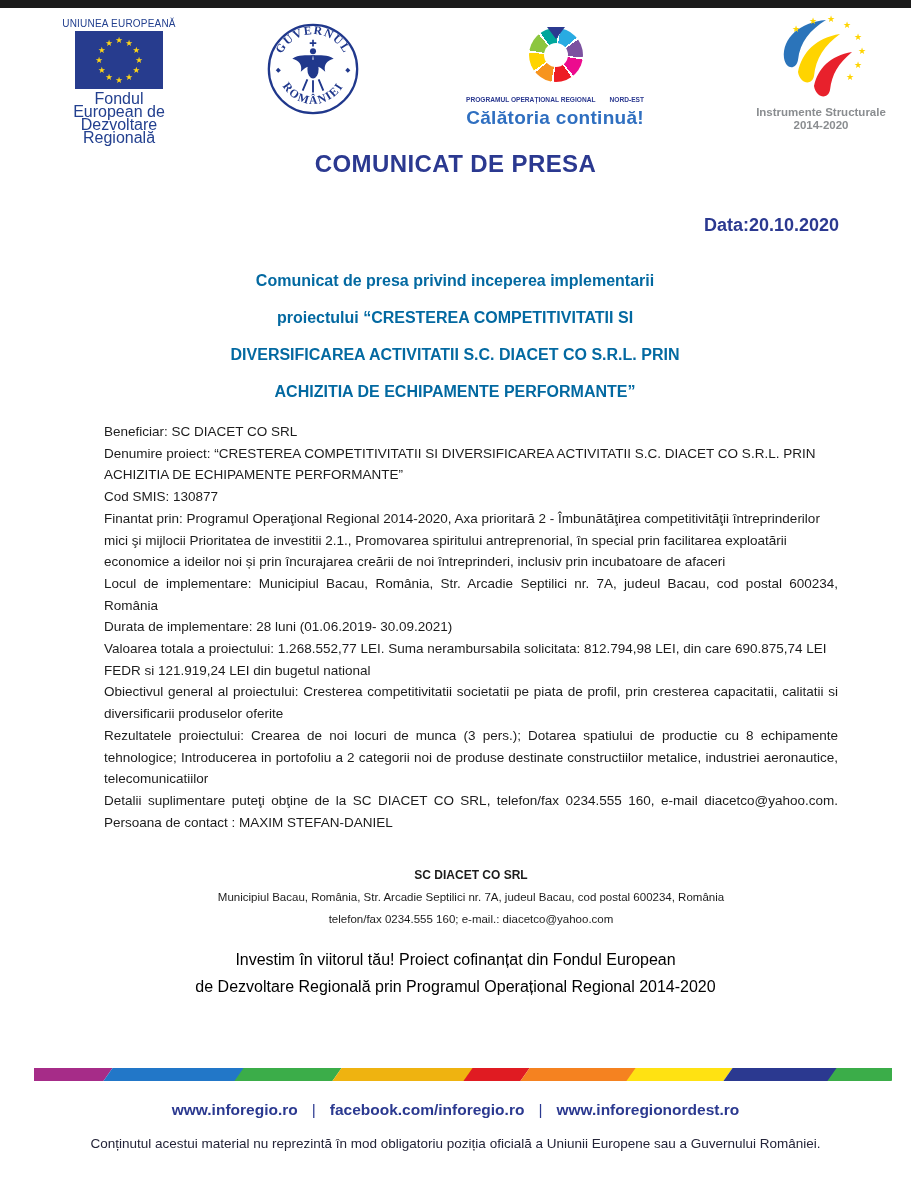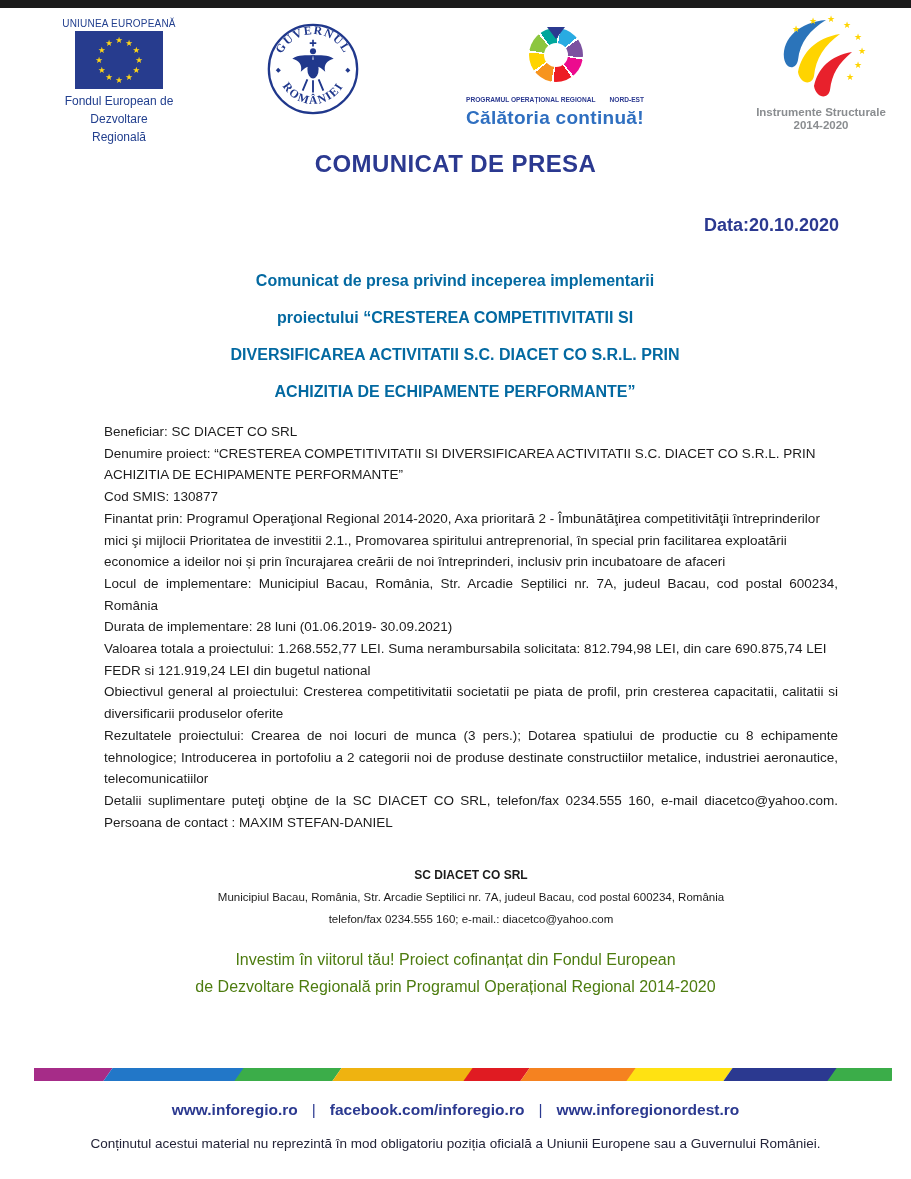--- a/index.html
+++ b/index.html
@@ -8,33 +8,33 @@
     background:#ffffff; font-family:"Liberation Sans", sans-serif; color:#1c1c1c;
   }
   .topstrip { position:absolute; top:0; left:0; width:911px; height:8px; background:#1b1b1b; }
 
   
   .header-logos { position:absolute; top:8px; left:0; width:911px; height:120px; }
 
   .eu-logo { position:absolute; left:62px; top:10px; width:114px; text-align:center; color:#23408f; }
   .eu-top { font-size:10px; white-space:nowrap; letter-spacing:.2px; }
   .eu-flag { display:block; margin:2px auto 3px auto; }
-  .eu-bottom { font-size:12px; line-height:18px; }
+  .eu-bottom { font-size:16px; line-height:13px; }
 
   .gov-logo { position:absolute; left:266px; top:14px; }
 
   .regio-logo { position:absolute; left:466px; top:12px; width:178px; }
   .regio-word { display:flex; justify-content:center; align-items:flex-start; height:74px; }
   .regio-text { font-size:64px; line-height:64px; font-weight:bold; color:#2b3990; letter-spacing:-3px; }
   .regio-wheel { width:54px; height:54px; border-radius:50%; margin:8px 0 0 2px; position:relative; }
   .regio-wheel::after { content:""; position:absolute; inset:15px; background:#fff; border-radius:50%; }
   .regio-wheel .notch { position:absolute; top:-1px; left:50%; transform:translateX(-50%); width:0; height:0;
       border-left:9px solid transparent; border-right:9px solid transparent; border-top:12px solid #2b3990; z-index:2; }
   .regio-sub { display:flex; justify-content:space-between; font-size:6.6px; font-weight:bold; color:#2b3990; margin-top:2px; }
-  .regio-tagline { text-align:left; font-size:19px; font-weight:bold; color:#2f6fc0; margin-top:4px; letter-spacing:.3px; }
+  .regio-tagline { text-align:right; font-size:19px; font-weight:bold; color:#2f6fc0; margin-top:4px; letter-spacing:.3px; }
 
   .instr-logo { position:absolute; left:748px; top:6px; width:146px; text-align:center; }
   .instr-text { font-size:11.5px; font-weight:bold; color:#8a8d90; line-height:13px; margin-top:-2px; }
 
   
   .doc-title { position:absolute; top:150px; left:0; width:911px; text-align:center;
       font-size:24px; font-weight:bold; color:#2b3990; letter-spacing:.4px; }
   .doc-date { position:absolute; top:209px; right:72px; font-size:18px; font-weight:bold; color:#2b3990;margin-top:6px; }
   .headline { position:absolute; top:262px; left:85px; width:740px; text-align:center;
       font-size:16px; line-height:37px; font-weight:bold; color:#0369a1; }
@@ -45,21 +45,21 @@
   .bp { margin:0; }
   .bp.just { text-align:justify; }
   .b { font-weight:normal; }
 
   
   .contact { position:absolute; top:864px; left:104px; width:734px; text-align:center;
       font-size:11.5px; line-height:22px; color:#1c1c1c; }
   .contact .cname { font-weight:bold; font-size:12px; }
 
   .funding { position:absolute; top:946px; left:0; width:911px; text-align:center;
-      font-size:16px; line-height:27px; color:#4d7c0f; }
+      font-size:16px; line-height:27px; color:#000000; }
 
   
   .bar-clip { position:absolute; top:1068px; left:34px; width:858px; height:13px; overflow:hidden; }
   .bar-row { display:flex; height:13px; margin-left:-7px; }
   .seg { height:13px; transform:skewX(-35deg); margin-right:-0.5px; flex:none; }
 
   .footer-links { position:absolute; top:1101px; left:0; width:911px; text-align:center;
       font-size:15.5px; font-weight:bold; color:#2b3990; }
   .footer-links .sep { margin:0 14px; font-weight:normal; }
 

